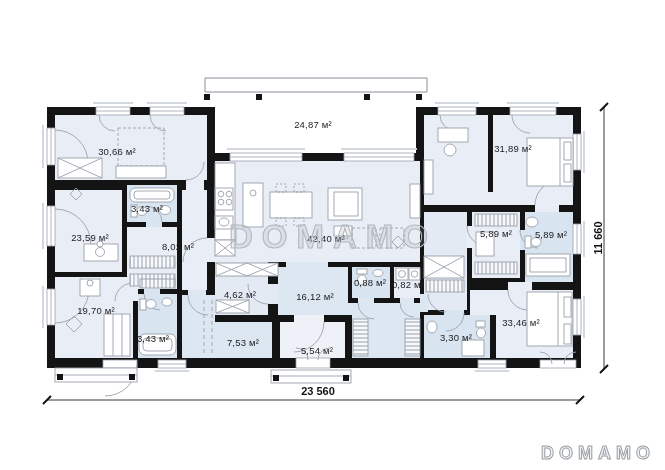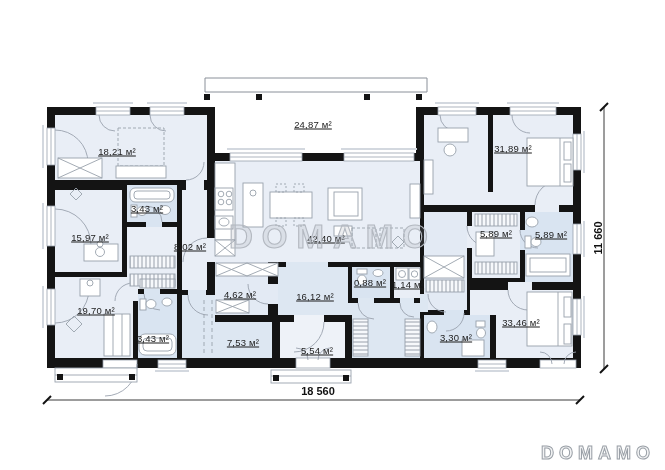--- a/index.html
+++ b/index.html
@@ -1,20 +1,20 @@
 <!DOCTYPE html>
 <html><head>
 <meta charset="utf-8">
 <style>
   html,body{margin:0;padding:0;background:#fff;}
   #stage{position:relative;width:665px;height:470px;background:#ffffff;overflow:hidden;
          font-family:"Liberation Sans", sans-serif;}
   #plan-svg{position:absolute;left:0;top:0;}
   .rlabel{position:absolute;transform:translate(-50%,-50%);font-size:9.5px;color:#1c1c1c;
-          white-space:nowrap;letter-spacing:0.2px;text-decoration:underline;}
+          white-space:nowrap;letter-spacing:0.2px;}
   .dim-label{position:absolute;transform:translate(-50%,-50%);font-size:11px;font-weight:bold;
              color:#111;white-space:nowrap;}
   .dim-label.vert{transform:translate(-50%,-50%) rotate(-90deg);}
   .watermark{position:absolute;transform:translate(-50%,-50%);font-weight:bold;
              color:rgba(150,156,165,0.18);-webkit-text-stroke:1.1px #b3b8c0;
              letter-spacing:9px;font-size:33px;white-space:nowrap;}
   .logo{position:absolute;right:10px;bottom:6px;font-weight:bold;
         color:rgba(150,156,165,0.12);-webkit-text-stroke:1px #9aa0a7;
         letter-spacing:5px;font-size:18px;white-space:nowrap;}
 </style>
@@ -344,39 +344,39 @@
     <line x1="604" y1="107" x2="604" y2="369"></line>
     <g stroke="#111" stroke-width="2">
       <line x1="43" y1="404" x2="51" y2="396"></line>
           <line x1="576" y1="404" x2="584" y2="396"></line>
       <line x1="600" y1="111" x2="608" y2="103"></line>
           <line x1="600" y1="373" x2="608" y2="365"></line>
     </g>
   </g>
 </svg>
 
-<div class="rlabel" style="left:117px;top:151px">18,21 м²</div>
+<div class="rlabel" style="left:117px;top:151px">30,66 м²</div>
 <div class="rlabel" style="left:313px;top:124px">24,87 м²</div>
 <div class="rlabel" style="left:513px;top:148px">31,89 м²</div>
-<div class="rlabel" style="left:90px;top:237px">15,97 м²</div>
+<div class="rlabel" style="left:90px;top:237px">23,59 м²</div>
 <div class="rlabel" style="left:147px;top:208px">3,43 м²</div>
-<div class="rlabel" style="left:190px;top:246px">8,02 м²</div>
+<div class="rlabel" style="left:178px;top:246px">8,02 м²</div>
 <div class="rlabel" style="left:326px;top:238px">42,40 м²</div>
 <div class="rlabel" style="left:496px;top:233px">5,89 м²</div>
 <div class="rlabel" style="left:551px;top:234px">5,89 м²</div>
 <div class="rlabel" style="left:96px;top:310px">19,70 м²</div>
 <div class="rlabel" style="left:153px;top:338px">3,43 м²</div>
 <div class="rlabel" style="left:240px;top:294px">4,62 м²</div>
 <div class="rlabel" style="left:315px;top:296px">16,12 м²</div>
 <div class="rlabel" style="left:370px;top:282px">0,88 м²</div>
-<div class="rlabel" style="left:408px;top:284px">1,14 м²</div>
+<div class="rlabel" style="left:408px;top:284px">0,82 м²</div>
 <div class="rlabel" style="left:243px;top:342px">7,53 м²</div>
 <div class="rlabel" style="left:317px;top:350px">5,54 м²</div>
 <div class="rlabel" style="left:456px;top:337px">3,30 м²</div>
 <div class="rlabel" style="left:521px;top:322px">33,46 м²</div>
 
-<div class="dim-label" style="left:318px;top:391px">18 560</div>
+<div class="dim-label" style="left:318px;top:391px">23 560</div>
 <div class="dim-label vert" style="left:598px;top:238px">11 660</div>
 
 <div class="watermark" style="left:333px;top:237px">DOMAMO</div>
 <div class="logo">DOMAMO</div>
 
 </div>
 
 </body></html>

